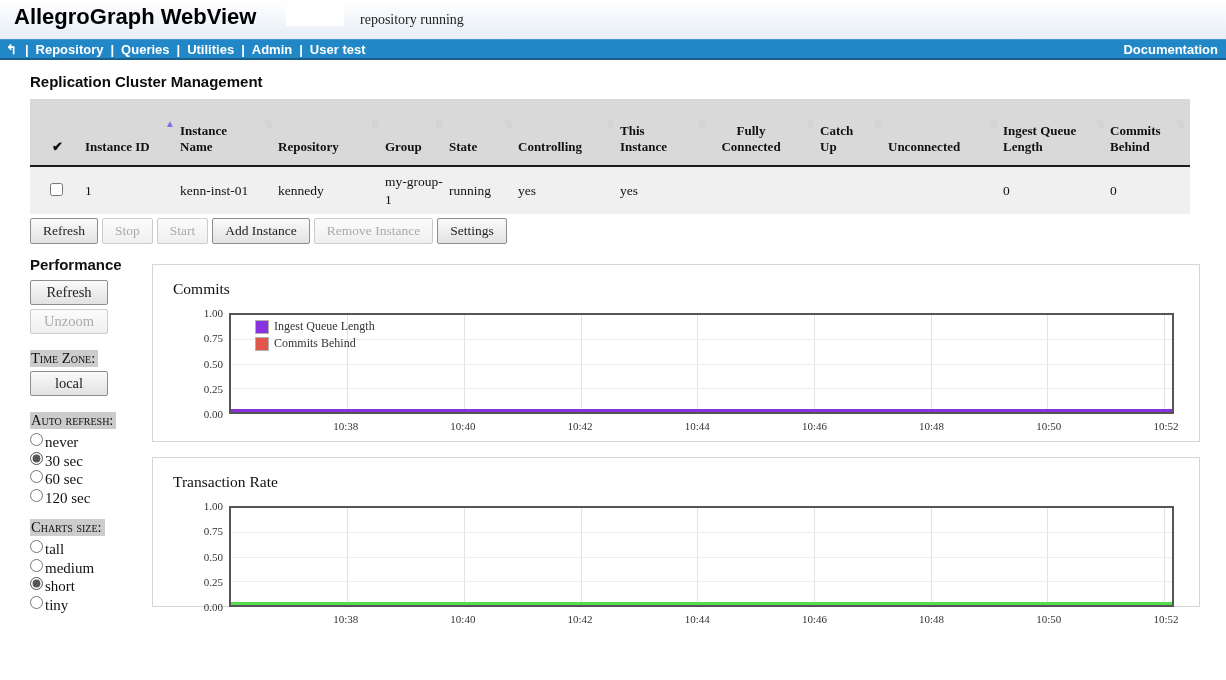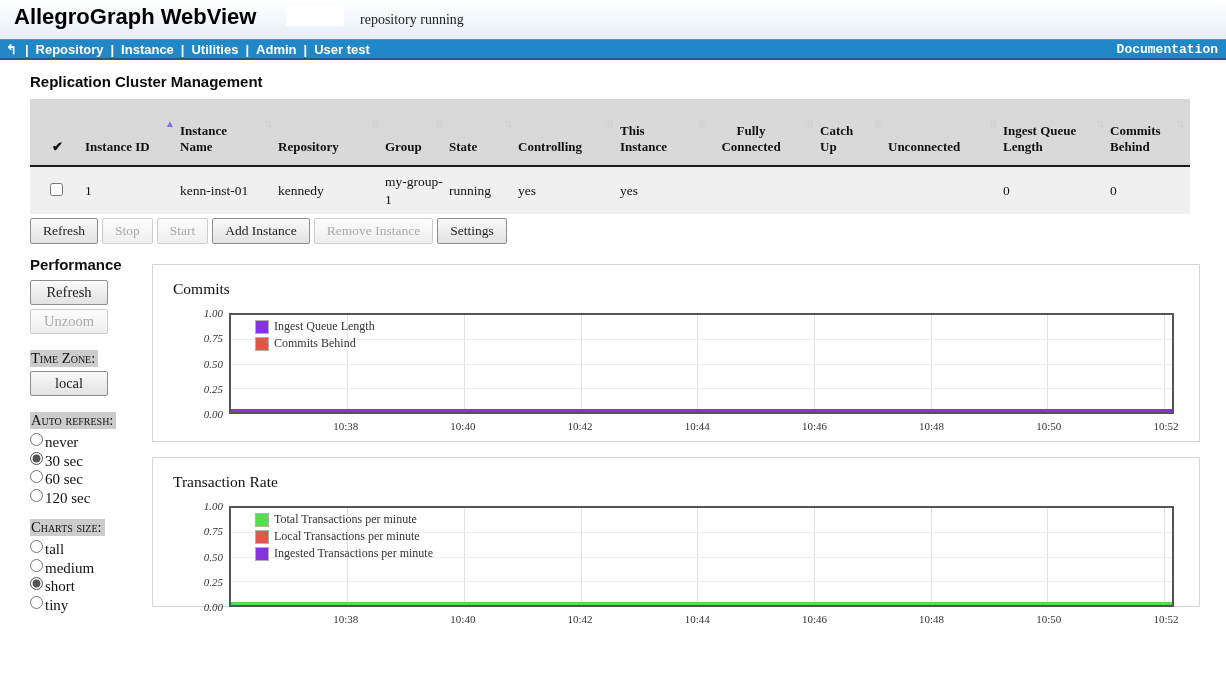--- a/index.html
+++ b/index.html
@@ -16,21 +16,21 @@
   
   .navbar {
     height:21px; background:#2287c7; border-top:1px solid #3e97d2; border-bottom:2px solid #1b5f89;
     display:flex; align-items:center; padding:0 6px;
     font-family:"Liberation Sans",sans-serif; font-weight:bold; font-size:13px; color:#fff;
   }
   .nav-left { display:flex; align-items:center; gap:7px; }
   .nav-back { font-size:13px; cursor:pointer; margin-right:1px; }
   .nav-sep { font-weight:bold; }
   .nav-item { cursor:pointer; white-space:nowrap; }
-  .nav-right { margin-left:auto; cursor:pointer; padding-right:2px;font-family:Liberation Mono, monospace; }
+  .nav-right { margin-left:auto; cursor:pointer; padding-right:2px; }
   
   .content { padding-left:30px; }
   .cluster-heading { font-family:"Liberation Sans",sans-serif; font-weight:bold; font-size:15px; margin:13px 0 9px; color:#0c0c0c; }
   table.cluster { border-collapse:collapse; table-layout:fixed; width:1160px; }
   table.cluster thead th {
     background:#d9d9d9; font-weight:bold; font-size:13px; text-align:left;
     vertical-align:bottom; padding:6px 30px 10px 0; height:67px;
     position:relative; border-bottom:2px solid #1c1c1c; line-height:1.25;
   }
   table.cluster thead th.check-col { text-align:center; padding:6px 0 10px 0; }
@@ -61,42 +61,42 @@
   .panel { position:relative; background:#fff; border:1px solid #d6d6d6; margin-bottom:15px;text-align:center; }
   .chart-title { position:absolute; left:20px; top:15px; font-size:15.5px; color:#101010; }
   .plot { position:absolute; left:76px; right:25px; top:48px; height:101px; border:2px solid #555; background:#fff; }
   .gridv { position:absolute; top:0; bottom:0; width:1px; background:#e2e2e2; }
   .gridh { position:absolute; left:0; right:0; height:1px; background:#ededed; }
   .series-line { position:absolute; left:0; right:0; height:3px; }
   .legend { position:absolute; left:24px; top:3px; }
   .legend-row { display:flex; align-items:center; height:17px; gap:5px; }
   .legend-swatch { width:14px; height:14px; border:1px solid #b0b0b0; flex:none; }
   .legend-text { font-size:12px; color:#333; white-space:nowrap; }
-  .ylabel { position:absolute; right:0; transform:translateY(-50%); font-size:11px; color:#333;font-style:italic; }
+  .ylabel { position:absolute; right:0; transform:translateY(-50%); font-size:11px; color:#333; }
   .ylabels { position:absolute; left:0; top:48px; width:70px; height:101px; }
   .xlabels { position:absolute; left:76px; right:25px; height:14px; }
   .xlabel { position:absolute; transform:translateX(-50%); font-size:11px; color:#333; white-space:nowrap; }
 </style>
 </head>
 <body>
 
 <div class="topbar">
   <span class="app-title">AllegroGraph WebView</span>
   <span class="header-box"></span>
   <span class="repo-label">repository running</span>
 </div>
 
 <div class="navbar">
   <span class="nav-left">
     <span class="nav-back">↰</span>
 
   <span class="nav-sep">|</span>
       <span class="nav-item">Repository</span>
       <span class="nav-sep">|</span>
-      <span class="nav-item">Instance</span>
+      <span class="nav-item">Queries</span>
       <span class="nav-sep">|</span>
       <span class="nav-item">Utilities</span>
       <span class="nav-sep">|</span>
       <span class="nav-item">Admin</span>
       <span class="nav-sep">|</span>
       <span class="nav-item">User test</span>
     </span>
   <span class="nav-right">Documentation</span>
 </div>
 
@@ -258,34 +258,20 @@
             <div class="gridv" style="left: 61.95%;"></div>
             <div class="gridv" style="left: 74.35%;"></div>
             <div class="gridv" style="left: 86.75%;"></div>
             <div class="gridv" style="left: 99.15%;"></div>
             <div class="gridh" style="top: 25%;"></div>
             <div class="gridh" style="top: 50%;"></div>
             <div class="gridh" style="top: 75%;"></div>
             <div class="series-line" style="background: rgb(134, 51, 223); bottom: calc(0% + 0px);"></div>
             <div class="series-line" style="background: rgb(226, 85, 74); bottom: calc(0% + 0px);"></div>
             <div class="series-line" style="background: rgb(85, 221, 80); bottom: calc(0% + 0px);"></div>
-            <div class="legend">
-              <div class="legend-row">
-                <span class="legend-swatch" style="background: rgb(85, 221, 80);"></span>
-                <span class="legend-text">Total Transactions per minute</span>
-              </div>
-              <div class="legend-row">
-                <span class="legend-swatch" style="background: rgb(226, 85, 74);"></span>
-                <span class="legend-text">Local Transactions per minute</span>
-              </div>
-              <div class="legend-row">
-                <span class="legend-swatch" style="background: rgb(134, 51, 223);"></span>
-                <span class="legend-text">Ingested Transactions per minute</span>
-              </div>
-            </div>
           </div>
           <div class="xlabels" style="top: 155px;">
             <span class="xlabel" style="left: 12.35%;">10:38</span>
             <span class="xlabel" style="left: 24.75%;">10:40</span>
             <span class="xlabel" style="left: 37.15%;">10:42</span>
             <span class="xlabel" style="left: 49.55%;">10:44</span>
             <span class="xlabel" style="left: 61.95%;">10:46</span>
             <span class="xlabel" style="left: 74.35%;">10:48</span>
             <span class="xlabel" style="left: 86.75%;">10:50</span>
             <span class="xlabel" style="left: 99.15%;">10:52</span>

